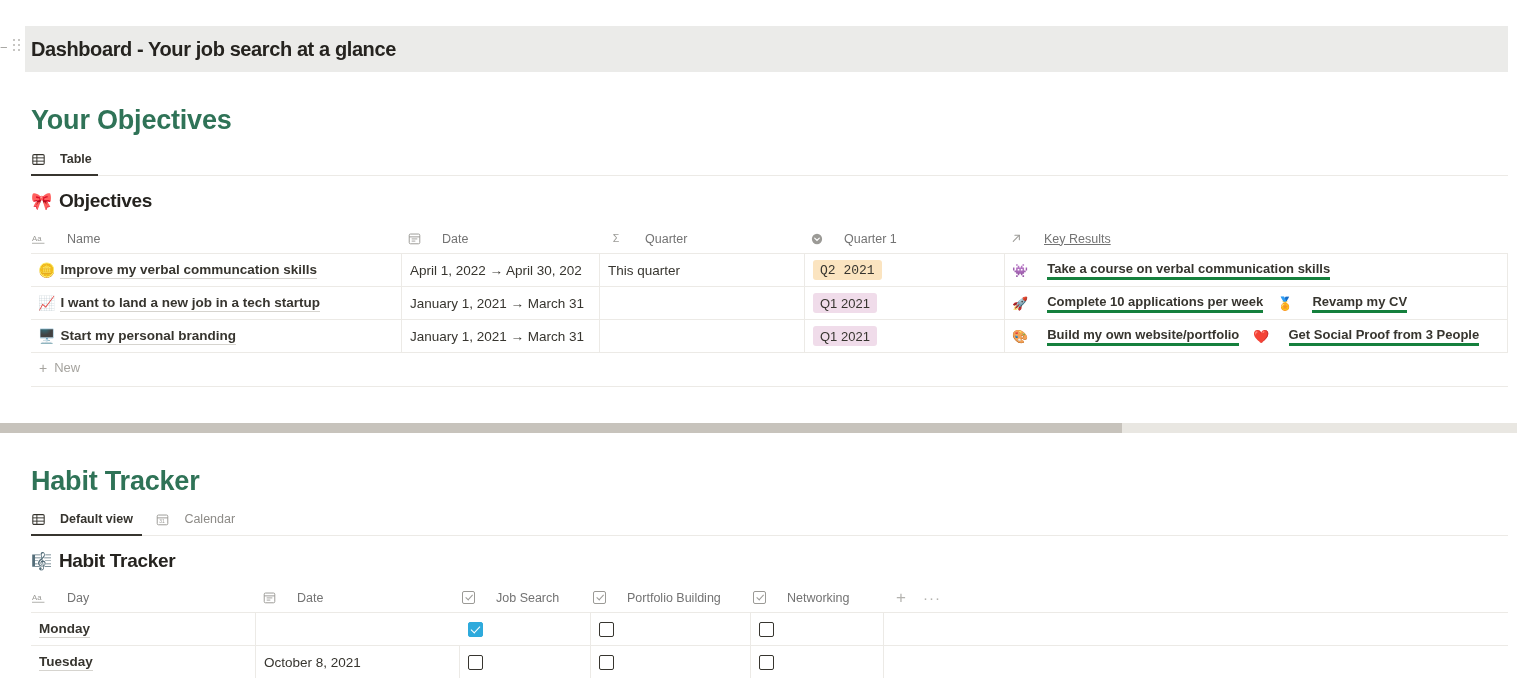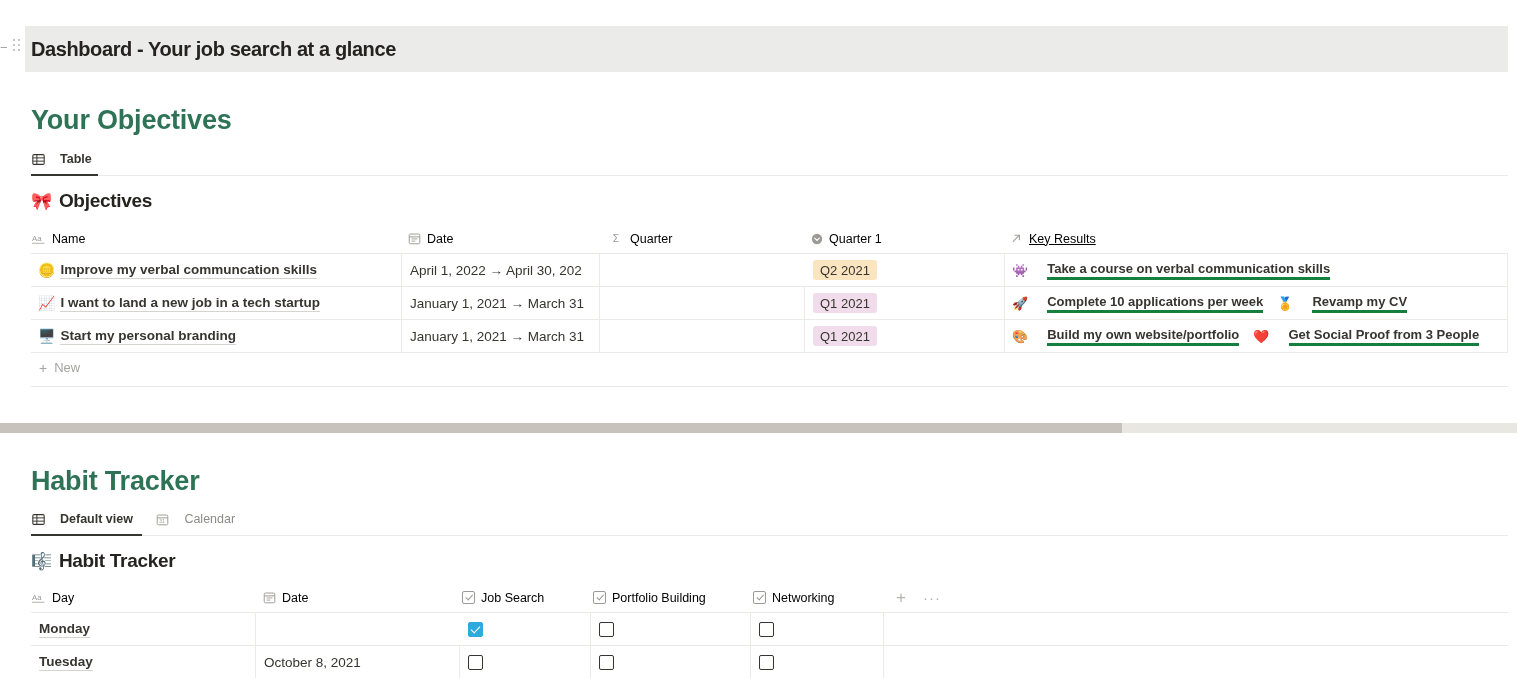--- a/index.html
+++ b/index.html
@@ -86,22 +86,22 @@
   .db-title .emoji { font-size: 17px; line-height: 1; }
 
   
   .tbl { position: absolute; }
   .tbl-head {
     position: relative; height: 30px;
     border-bottom: 1px solid #eceae6;
   }
   .th {
     position: absolute; top: 0; height: 29px;
-    display: flex; align-items: center; gap: 6px;
-    font-size: 12.5px; color: #000000;
+    display: flex; align-items: center; gap: 21px;
+    font-size: 12.5px; color: #737373;
     white-space: nowrap; overflow: hidden;
     cursor: pointer;
   }
   .tr {
     position: relative;
     border-bottom: 1px solid #eceae6;
   }
   .td {
     position: absolute; top: 0; height: 100%;
     display: flex; align-items: center;
@@ -281,21 +281,24 @@
     </div>
 
     <div class="tr" style="height:33px;">
       <div class="td name-cell cell-border" style="left:0; width:371px;">
         <span class="emoji">🪙</span>
         <span class="txt">Improve my verbal communcation skills</span>
       </div>
       <div class="td cell-border" style="left:371px; width:198px;">
         <span>April 1, 2022 → April 30, 202</span>
       </div>
-      <div class="td cell-border" style="left:774px; width:200px;">
+      <div class="td cell-border" style="left:569px; width:205px;">
+        <span>This quarter</span>
+      </div>
+      <div class="td cell-border" style="left:774px; width:200px;font-family:Liberation Mono, monospace;">
         <span class="tag" style="background:#fbe4c0;">Q2 2021</span>
       </div>
       <div class="td kr-cell cell-border" style="left:974px; width:503px;">
         <span class="kr">
           <span class="emoji">👾</span>
           <span class="txt">Take a course on verbal communication skills</span>
         </span>
       </div>
     </div>
 

